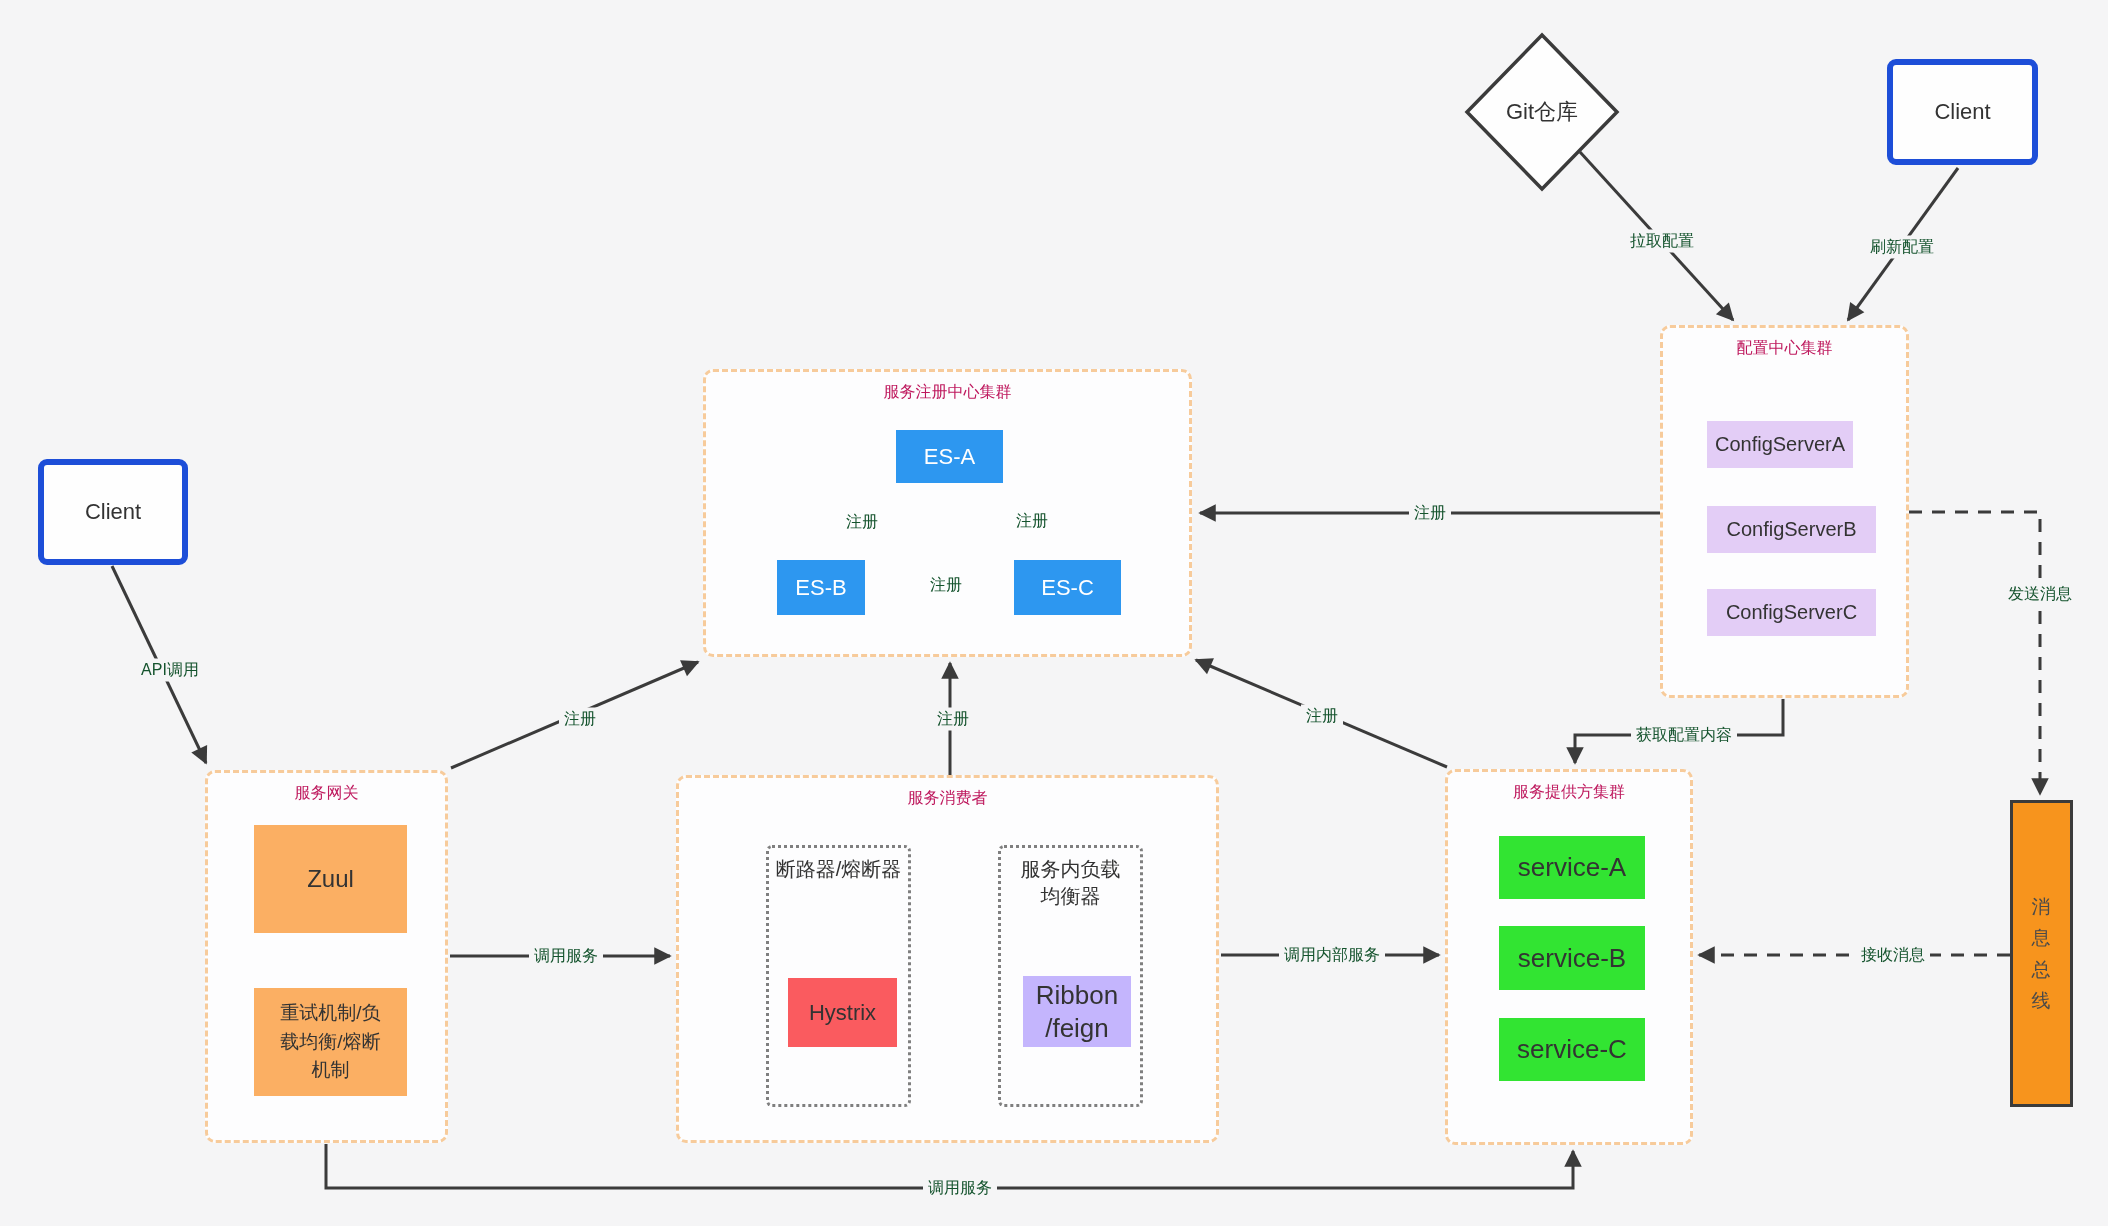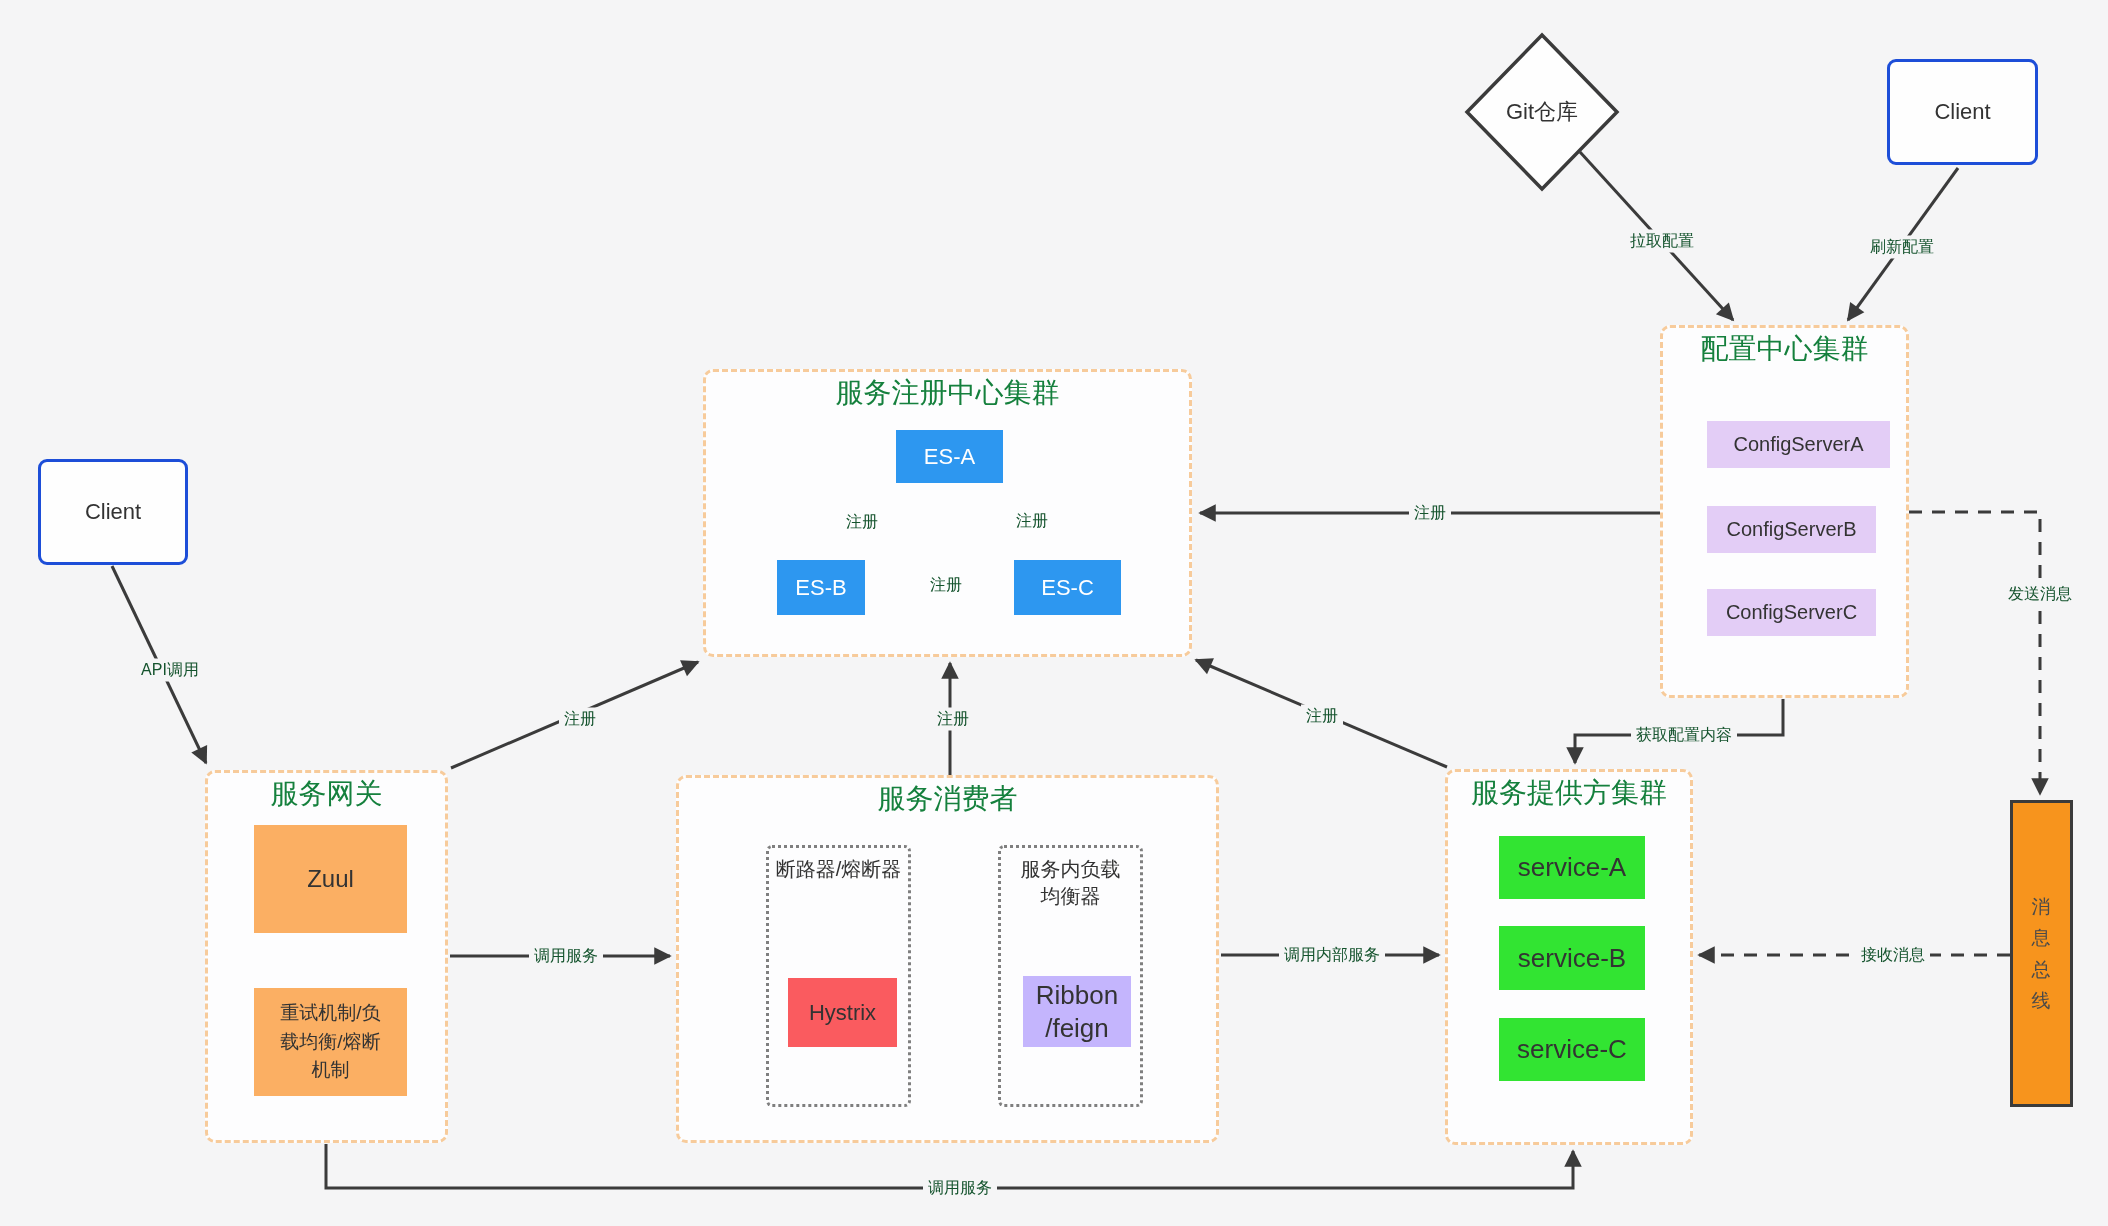--- a/index.html
+++ b/index.html
@@ -6,35 +6,35 @@
   .canvas{
     position:relative;width:2108px;height:1226px;background:#f5f5f6;overflow:hidden;
     font-family:"Liberation Sans","DejaVu Sans",sans-serif;color:#333;
   }
   svg.edges{position:absolute;left:0;top:0;width:2108px;height:1226px;}
   .abs{position:absolute;box-sizing:border-box;}
   .cluster{
     border:3px dashed #f7cb9b;border-radius:10px;background:#fdfdfe;
   }
   .cluster .title{
-    position:absolute;top:2px;left:0;right:0;text-align:center;
-    font-size:28px;color:#15803d;
+    position:absolute;top:10px;left:0;right:0;text-align:center;
+    font-size:16px;color:#be185d;
   }
   .dotted{
     border:3px dotted #7f7f7f;border-radius:6px;background:#fdfdfe;
   }
   .dotted .title{
     position:absolute;top:8px;left:0;right:0;text-align:center;
     font-size:20px;color:#333;word-break:break-all;line-height:1.35;
   }
   .node{
     display:flex;align-items:center;justify-content:center;text-align:center;
     font-size:26px;color:#333;
   }
-  .rounded{border:3px solid #1d4ed8;border-radius:9px;background:#fefefe;font-size:22px;}
+  .rounded{border:6px solid #1d4ed8;border-radius:9px;background:#fefefe;font-size:22px;}
   .blue{background:#2d97f0;color:#fff;font-size:22px;}
   .purple{background:#e3cdf6;font-size:20px;}
   .orange{background:#fbaf63;}
   .green{background:#32e432;}
   .red{background:#fa5b5f;font-size:22px;}
   .cyan{background:#c4b5fd;white-space:pre-line;line-height:1.25;}
   .zuul{font-size:24px;}
   .retry{font-size:19px;line-height:1.5;word-break:break-all;padding:0 18px;}
   .bus{
     background:#f7941d;border:3px solid #3b3b3b;color:#4a4a4a;
@@ -87,21 +87,21 @@
     </g>
   </svg>
 
   <div class="diamond-label" style="left:1542px;top:112px;">Git仓库</div>
 
   <div class="abs node rounded" style="left:1887px;top:59px;width:151px;height:106px;">Client</div>
   <div class="abs node rounded" style="left:38px;top:459px;width:150px;height:106px;">Client</div>
 
   <div class="abs cluster" style="left:1660px;top:325px;width:249px;height:373px;">
     <div class="title">配置中心集群</div>
-    <div class="abs node purple" style="left:44px;top:93px;width:183px;height:47px;">ConfigServerA</div>
+    <div class="abs node purple" style="left:44px;top:93px;width:146px;height:47px;">ConfigServerA</div>
     <div class="abs node purple" style="left:44px;top:178px;width:169px;height:47px;">ConfigServerB</div>
     <div class="abs node purple" style="left:44px;top:261px;width:169px;height:47px;">ConfigServerC</div>
   </div>
 
   <div class="abs cluster" style="left:703px;top:369px;width:489px;height:288px;">
     <div class="title">服务注册中心集群</div>
     <div class="abs node blue" style="left:190px;top:58px;width:107px;height:53px;">ES-A</div>
     <div class="abs node blue" style="left:71px;top:188px;width:88px;height:55px;">ES-B</div>
     <div class="abs node blue" style="left:308px;top:188px;width:107px;height:55px;">ES-C</div>
   </div>

